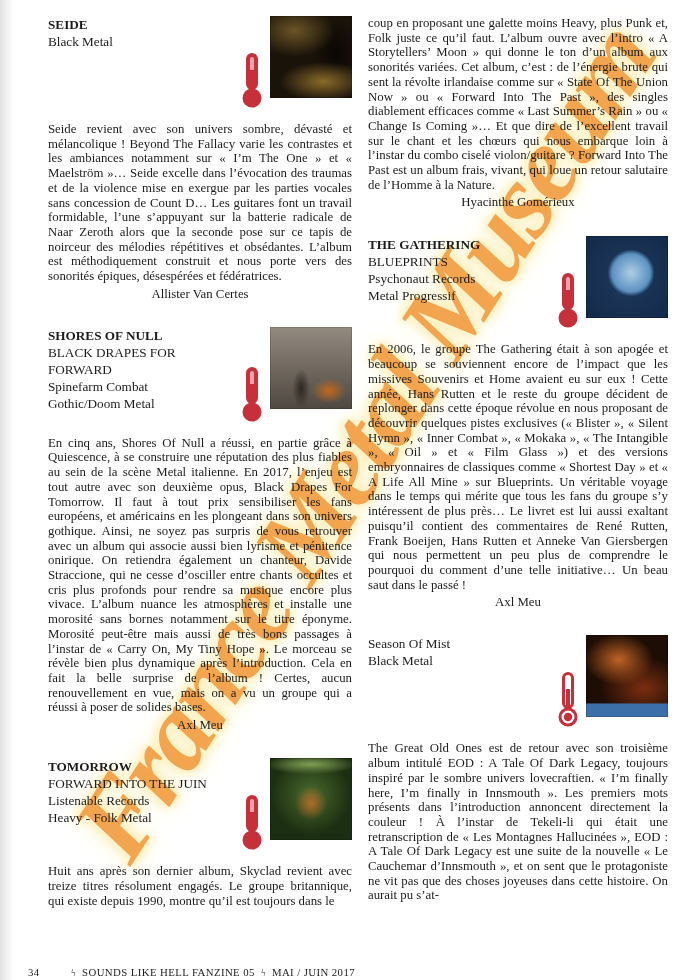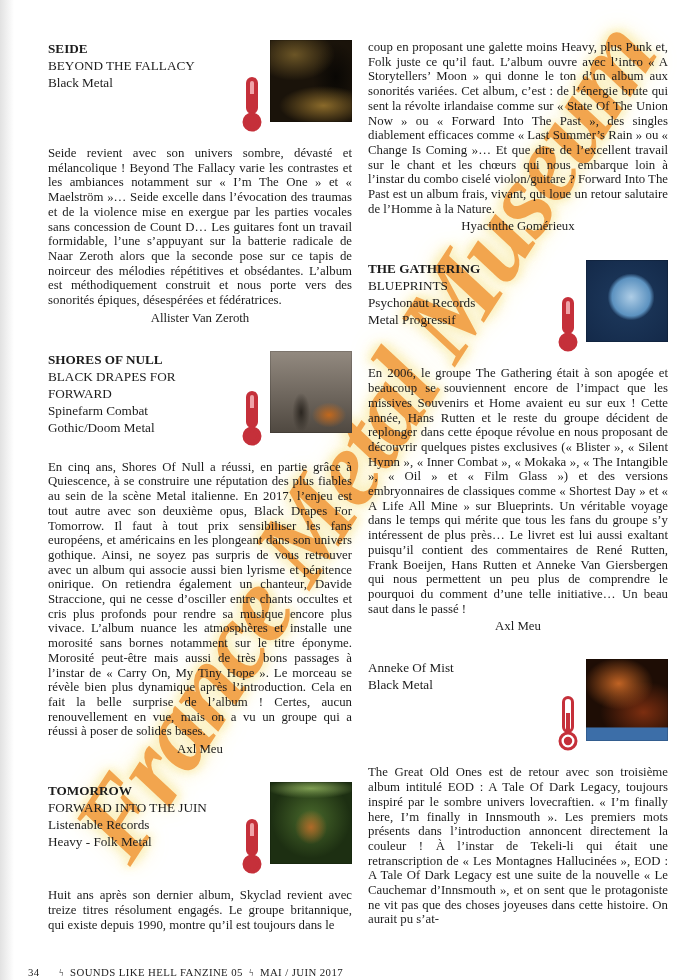--- a/index.html
+++ b/index.html
@@ -25,21 +25,21 @@
     text-shadow:
       0 0 6px var(--wm-glow,#f9edb4),
       0 0 14px var(--wm-glow,#f9edb4),
       0 0 26px var(--wm-glow,#f9edb4),
       3px 3px 10px var(--wm-glow,#f9edb4),
       -3px -3px 10px var(--wm-glow,#f9edb4);
     z-index:1;pointer-events:none;
   }
   .content{
     position:relative;z-index:2;
-    padding:40px 32px 0 48px;
+    padding:16px 32px 0 48px;
     display:flex;gap:16px;
   }
   .col{display:block;}
   .col-left{width:304px;}
   .col-right{width:300px;}
   .review{margin-bottom:25px;}
   .review-header{
     display:flex;align-items:stretch;margin-bottom:24px;
   }
   .header-text{flex:1 1 auto;font-size:13.2px;line-height:17px;}
@@ -99,54 +99,53 @@
   }
   .sig{
     text-align:center;font-size:12.8px;line-height:15px;margin-top:3px;
   }
   .cont-block{margin-bottom:26px;}
   .footer{
     position:absolute;left:0;bottom:14px;width:700px;z-index:2;
     font-size:10.8px;letter-spacing:.4px;color:#222;
   }
   .footer .pagenum{position:absolute;left:28px;top:0;}
-  .footer .foot-line{position:absolute;left:56px;top:0;white-space:nowrap;}
+  .footer .foot-line{position:absolute;left:68px;top:0;white-space:nowrap;}
   .footer .bolt{font-size:10px;margin:0 3px;}
 </style>
 </head>
 <body>
 
 <div class="scan-edge"></div>
 
 <div class="watermark">France Metal Museum</div>
 
 <div class="content">
 
   <div class="col col-left">
 
     <section class="review">
       <div class="review-header">
         <div class="header-text">
           <div class="band">SEIDE</div>
-          <div class="album">BEYOND THE FALLACY</div>
           <div class="genre">Black Metal</div>
         </div>
         <div class="thermo filled">
           <svg viewBox="0 0 24 56" width="24" height="56" aria-hidden="true">
             <rect class="tube" x="7.5" y="2.5" width="9" height="34" rx="4.5"></rect>
             <rect class="inner" x="10" y="5" width="4" height="30" rx="2"></rect>
             <rect class="mercury" x="10" y="18" width="4" height="22"></rect>
             <circle class="bulb" cx="12" cy="46" r="8"></circle>
             <circle class="bulb-core" cx="12" cy="46" r="4.2"></circle>
           </svg>
         </div>
         <div class="cover cover-seide" style="--c1: #6b5526; --c2: #1a130a; --c3: #8a6a2a; --c4: #090704;"></div>
       </div>
       <p class="body">Seide revient avec son univers sombre, dévasté et mélancolique ! Beyond The Fallacy varie les contrastes et les ambiances notamment sur « I’m The One » et « Maelström »… Seide excelle dans l’évocation des traumas et de la violence mise en exergue par les parties vocales sans concession de Count D… Les guitares font un travail formidable, l’une s’appuyant sur la batterie radicale de Naar Zeroth alors que la seconde pose sur ce tapis de noirceur des mélodies répétitives et obsédantes. L’album est méthodiquement construit et nous porte vers des sonorités épiques, désespérées et fédératrices.</p>
-      <div class="sig">Allister Van Zeroth</div>
+      <div class="sig">Allister Van Certes</div>
     </section>
 
     <section class="review">
       <div class="review-header">
         <div class="header-text">
           <div class="band">SHORES OF NULL</div>
           <div class="album">BLACK DRAPES FOR FORWARD</div>
           <div class="label">Spinefarm Combat</div>
           <div class="genre">Gothic/Doom Metal</div>
         </div>
@@ -215,21 +214,21 @@
         </div>
         <div class="cover cover-gathering" style="--c1: #1e3a5e; --c2: #aecde6; --c3: #5c92c0; --c4: #0f2240;"></div>
       </div>
       <p class="body">En 2006, le groupe The Gathering était à son apogée et beaucoup se souviennent encore de l’impact que les missives Souvenirs et Home avaient eu sur eux ! Cette année, Hans Rutten et le reste du groupe décident de replonger dans cette époque révolue en nous proposant de découvrir quelques pistes exclusives (« Blister », « Silent Hymn », « Inner Combat », « Mokaka », « The Intangible », « Oil » et « Film Glass ») et des versions embryonnaires de classiques comme « Shortest Day » et « A Life All Mine » sur Blueprints. Un véritable voyage dans le temps qui mérite que tous les fans du groupe s’y intéressent de plus près… Le livret est lui aussi exaltant puisqu’il contient des commentaires de René Rutten, Frank Boeijen, Hans Rutten et Anneke Van Giersbergen qui nous permettent un peu plus de comprendre le pourquoi du comment d’une telle initiative… Un beau saut dans le passé !</p>
       <div class="sig">Axl Meu</div>
     </section>
 
     <section class="review">
       <div class="review-header">
         <div class="header-text">
-          <div class="label">Anneke Of Mist</div>
+          <div class="label">Season Of Mist</div>
           <div class="genre">Black Metal</div>
         </div>
         <div class="thermo">
           <svg viewBox="0 0 24 56" width="24" height="56" aria-hidden="true">
             <rect class="tube" x="7.5" y="2.5" width="9" height="34" rx="4.5"></rect>
             <rect class="inner" x="10" y="5" width="4" height="30" rx="2"></rect>
             <rect class="mercury" x="10" y="18" width="4" height="22"></rect>
             <circle class="bulb" cx="12" cy="46" r="8"></circle>
             <circle class="bulb-core" cx="12" cy="46" r="4.2"></circle>
           </svg>

